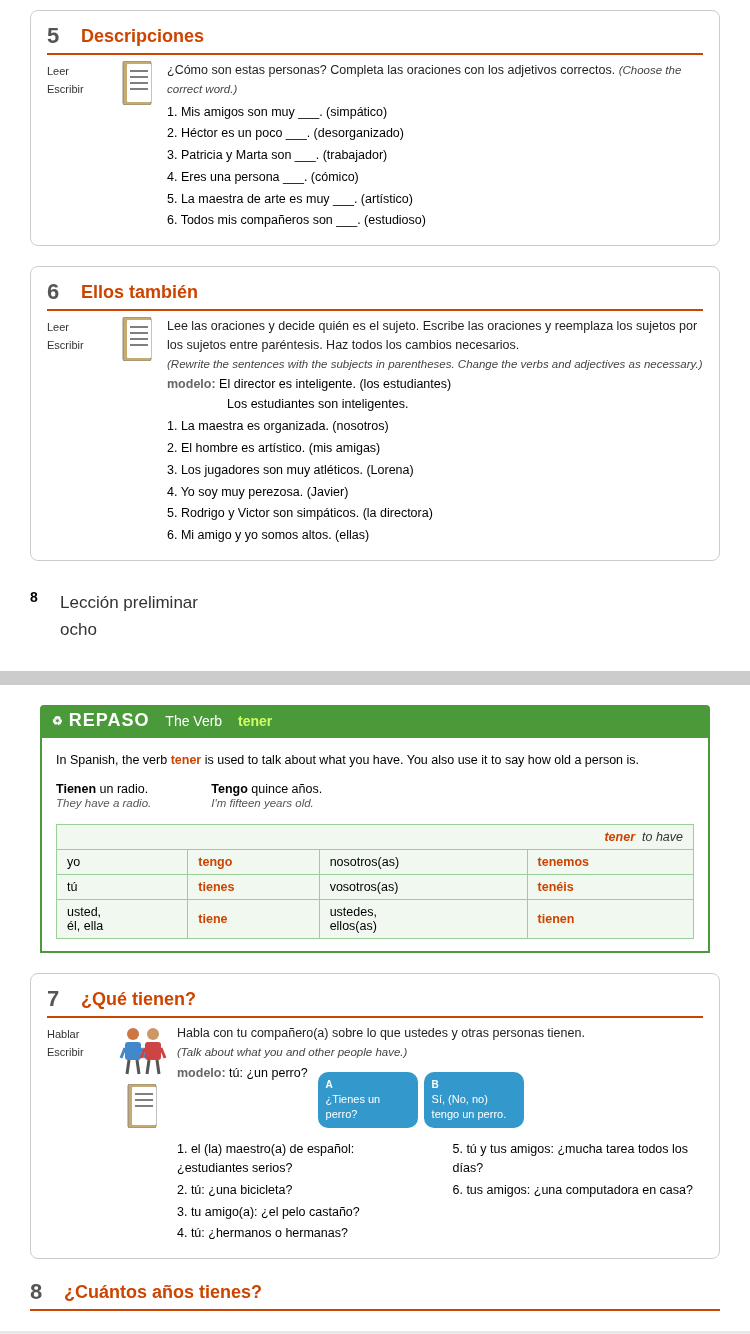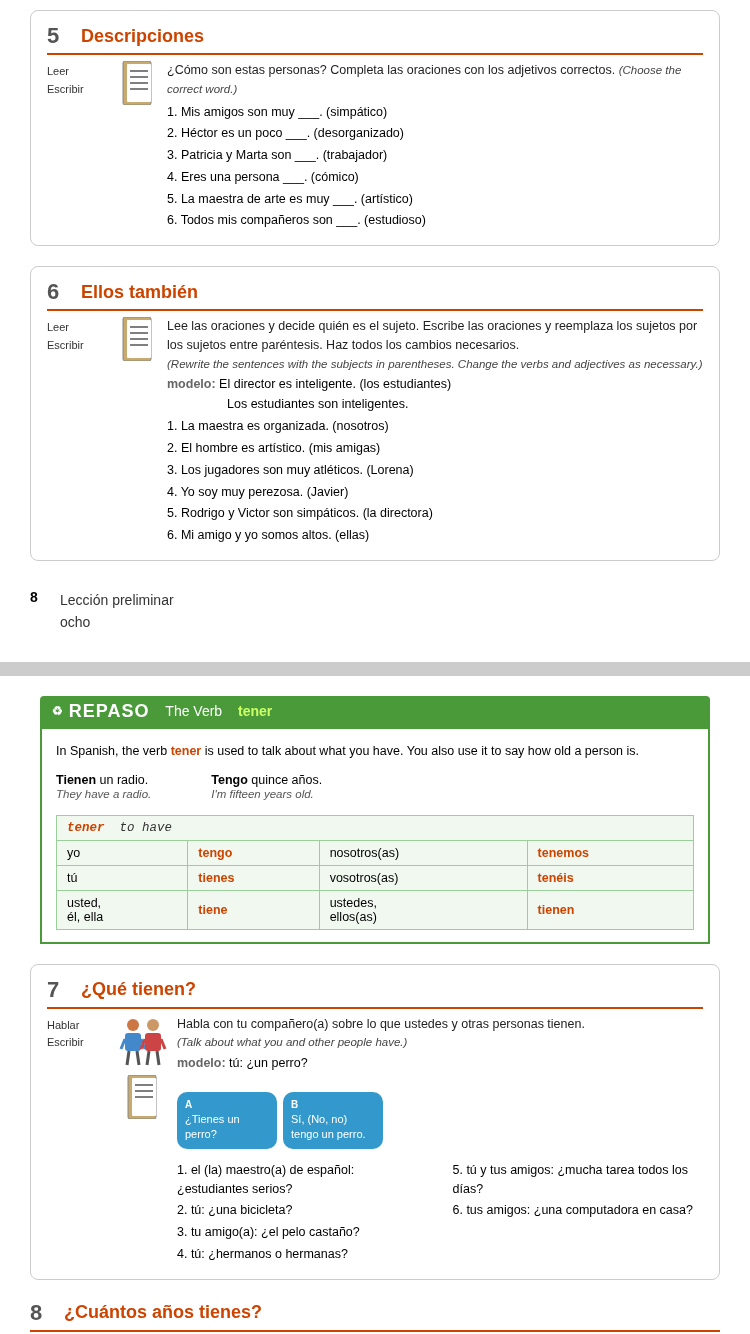--- a/index.html
+++ b/index.html
@@ -128,21 +128,21 @@
       gap: 10px;
     }
 
     .page-num {
       font-weight: bold;
       font-size: 14px;
       min-width: 20px;
     }
 
     .page-footer-text {
-      font-size: 14px;
+      font-size: 17px;
       color: #333;
       line-height: 1.6;
     }
 
     
     .page-separator {
       height: 14px;
       background: #ccc;
     }
 
@@ -213,24 +213,23 @@
     
     .conj-table {
       border: 1px solid #9acf9a;
       border-collapse: collapse;
       width: 100%;
       background: white;
     }
 
     .conj-header {
       background: #9acf9a;
-      text-align: left;
+      text-align: right;
       font-size: 12.5px;
       padding: 4px;
-      font-family: Liberation Mono, monospace;
     }
 
     .conj-header .tener-word {
       font-style: italic;
     }
 
     .conj-table td {
       border: 1px solid #9acf9a;
       padding: 5px 10px;
       font-size: 12.5px;
@@ -500,21 +499,21 @@
           <line x1="11" y1="16" x2="29" y2="16" stroke="#555" stroke-width="1.5"></line>
           <line x1="11" y1="22" x2="29" y2="22" stroke="#555" stroke-width="1.5"></line>
         </svg>
       </div>
       <div class="content-col">
         <p class="instruction-text">
           <span>Habla con tu compañero(a) sobre lo que ustedes y otras personas tienen.</span>
           <br>
           <span class="instruction-italic">(Talk about what you and other people have.)</span>
         </p>
-        <div style="display:flex; align-items:flex-start; gap:10px; margin-bottom:8px;flex-direction:column;">
+        <div style="display:flex; align-items:flex-start; gap:10px; margin-bottom:8px;">
           <div>
             <p class="model-text">
               <span class="model-label">modelo:</span>
               <span>tú: ¿un perro?</span>
             </p>
           </div>
           <div class="speech-bubbles">
             <div class="bubble bubble-a">
               <span class="bubble-label">A</span>
               <span>¿Tienes un perro?</span>

